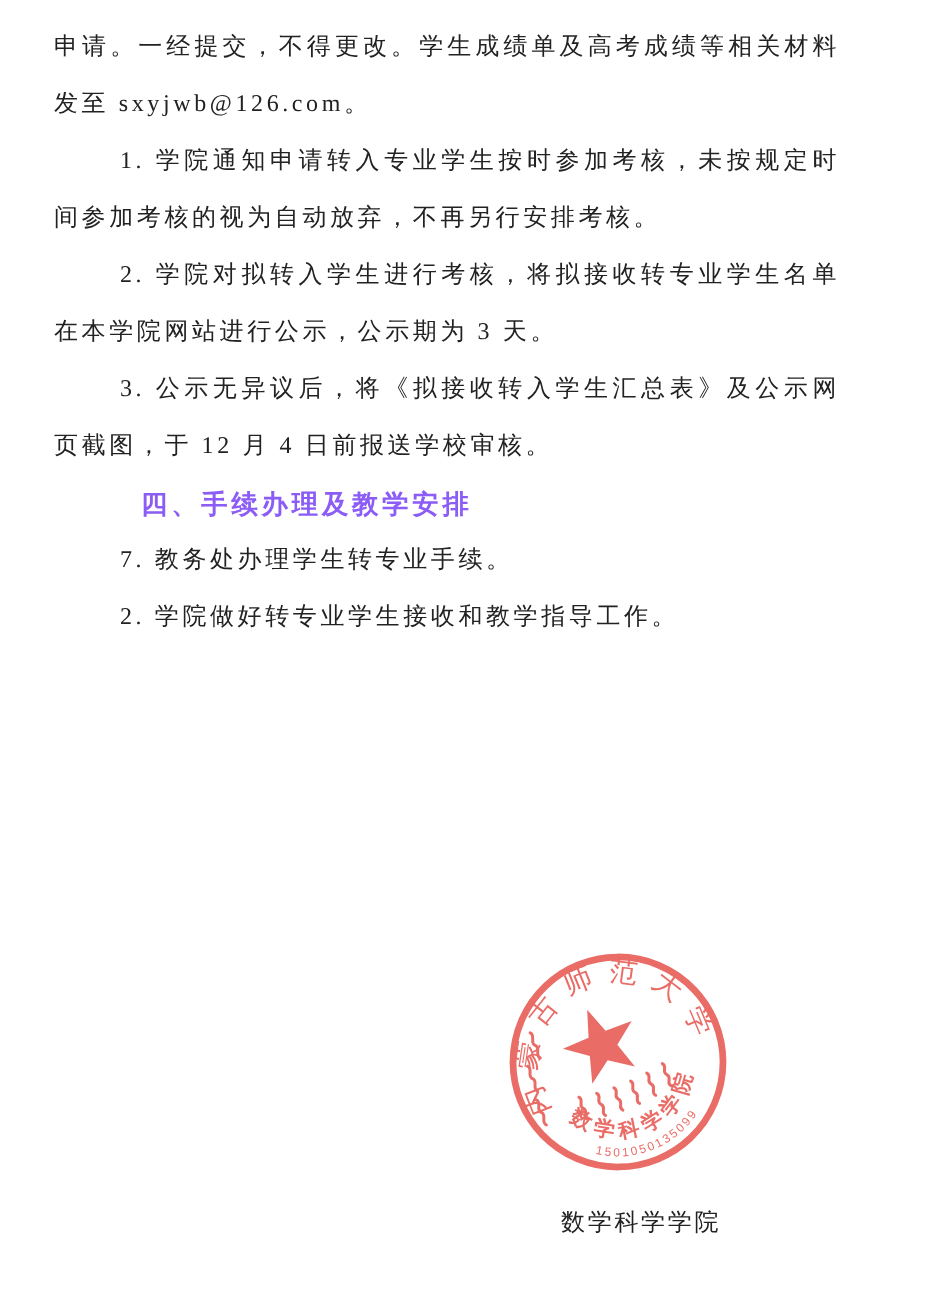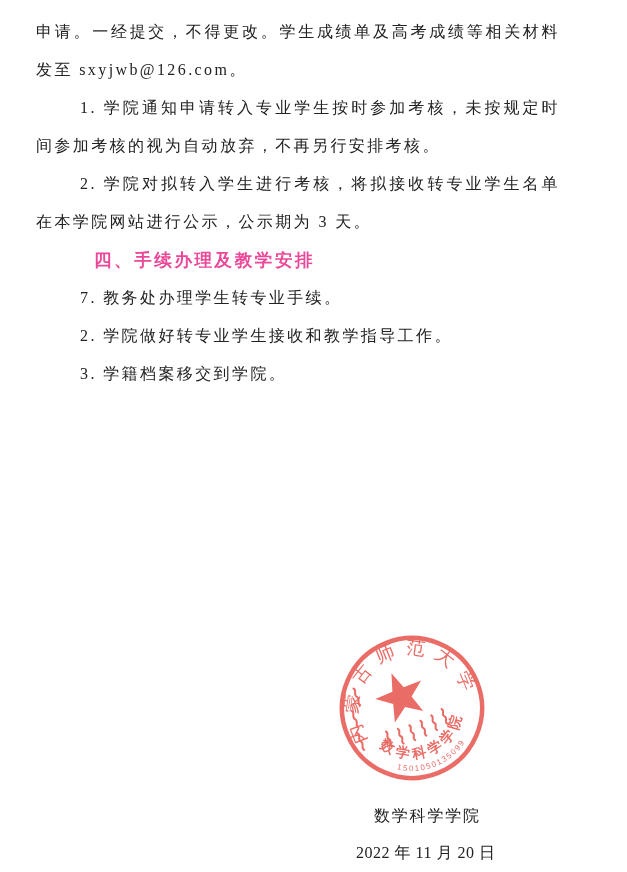--- a/index.html
+++ b/index.html
@@ -24,21 +24,21 @@
   .p-sec  { text-indent: 36px; }
   .p-num  { text-indent: 44px; }
   .heading {
     margin: 0;
     font-size: 17.5px;
     line-height: 38px;
     font-weight: bold;
     text-indent: 58px;
     letter-spacing: 2.6px;
     font-family: "Liberation Sans", "DejaVu Sans", sans-serif;
-    color: #ec4899;
+    color: #8b5cf6;
   }
   .seal {
     position: absolute;
     left: 332px; top: 628px;
     width: 160px; height: 160px;
     opacity: 0.88;
   }
   .seal svg { display:block; width:160px; height:160px; }
   .seal-stroke { stroke: var(--seal); fill: none; }
   .seal-fill   { fill: var(--seal); }
@@ -56,24 +56,24 @@
 </style>
 </head>
 <body>
 
 <div class="page">
 
   <div class="content">
     <p class="para">申请。一经提交，不得更改。学生成绩单及高考成绩等相关材料发至 sxyjwb@126.com。</p>
     <p class="para p-num">1. 学院通知申请转入专业学生按时参加考核，未按规定时间参加考核的视为自动放弃，不再另行安排考核。</p>
     <p class="para p-num">2. 学院对拟转入学生进行考核，将拟接收转专业学生名单在本学院网站进行公示，公示期为 3 天。</p>
+    <p class="para p-num">3. 公示无异议后，将《拟接收转入学生汇总表》及公示网页截图，于 12 月 4 日前报送学校审核。</p>
     <p class="heading">四、手续办理及教学安排</p>
     <p class="para p-num">7. 教务处办理学生转专业手续。</p>
     <p class="para p-num">2. 学院做好转专业学生接收和教学指导工作。</p>
-    <p class="para p-num">3. 学籍档案移交到学院。</p>
   </div>
 
   <div class="seal">
     <svg viewBox="0 0 160 160" xmlns="http://www.w3.org/2000/svg">
       <defs>
         <path id="sealTopArc" d="M 26 80 A 54 54 0 0 1 134 80"></path>
         <path id="sealCollegeArc" d="M 36.7 105 A 50 50 0 0 0 123.3 105"></path>
         <path id="sealNumArc" d="M 22.9 106.6 A 63 63 0 0 0 137.1 106.6"></path>
       </defs>
       <g transform="rotate(-22 80 80)">
@@ -99,15 +99,14 @@
           <textPath href="#sealCollegeArc" startOffset="50%">数学科学学院</textPath>
         </text>
         <text class="seal-text" font-size="8" letter-spacing="1.6" text-anchor="middle">
           <textPath href="#sealNumArc" startOffset="50%">1501050135099</textPath>
         </text>
       </g>
     </svg>
   </div>
 
   <div class="sig-college">数学科学学院</div>
-  <div class="sig-date">2022 年 11 月 20 日</div>
 
 </div>
 
 </body></html>

